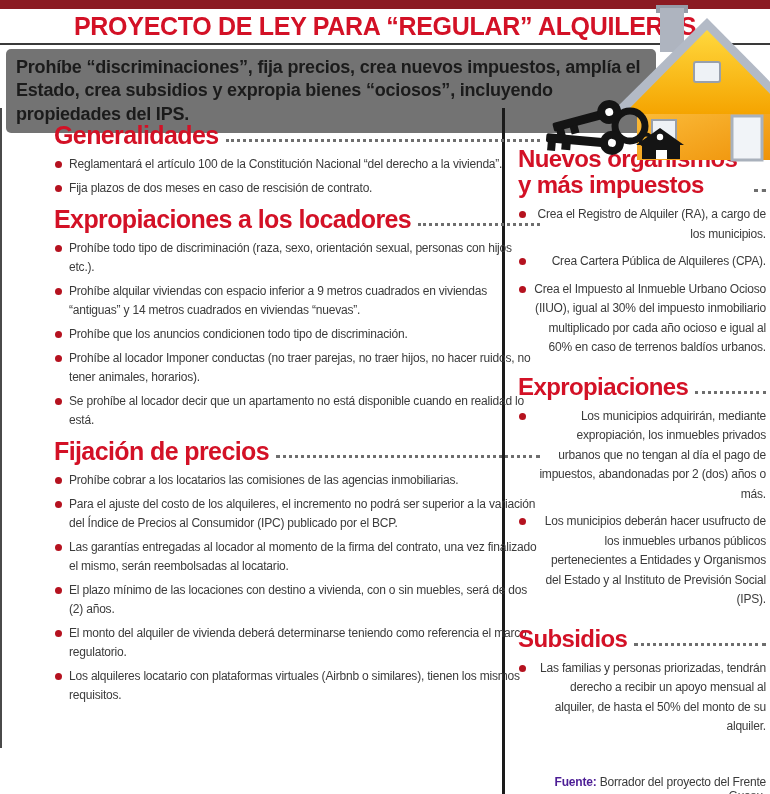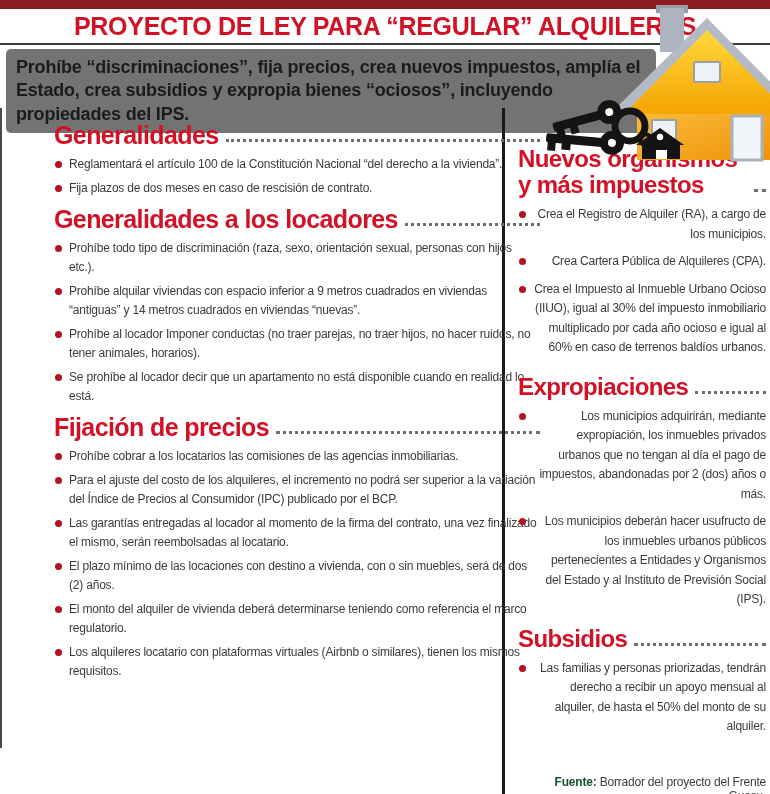--- a/index.html
+++ b/index.html
@@ -42,21 +42,21 @@
   .bullet::before{
     content:"";position:absolute;left:1px;top:6px;width:7px;height:7px;border-radius:50%;
     background:#b5121f;
   }
   .col-right .bullet{line-height:19.5px;margin-bottom:8px;text-align:right;}
 
   .footer{
     position:absolute;top:775px;left:518px;width:248px;
     font-size:12px;color:#3b3b3b;text-align:right;letter-spacing:-0.2px;
   }
-  .footer b{color:#14532d;padding-left:6px;}
+  .footer b{color:#4c1d95;padding-left:6px;}
 </style>
 </head>
 <body>
 
 <div class="canvas">
 
   <div class="topbar"></div>
 
   <div class="main-title">PROYECTO DE LEY PARA “REGULAR” ALQUILERES</div>
 
@@ -117,25 +117,26 @@
   <div class="col-left">
 
     <div class="sec-head">
       <span class="sec-title">Generalidades</span>
       <span class="sec-dots"></span>
     </div>
     <div class="bullet"><span>Reglamentará el artículo 100 de la Constitución Nacional “del derecho a la vivienda”.</span></div>
     <div class="bullet"><span>Fija plazos de dos meses en caso de rescisión de contrato.</span></div>
 
     <div class="sec-head">
-      <span class="sec-title">Generalidades a los locadores</span>
+      <span class="sec-title">Expropiaciones a los locadores</span>
       <span class="sec-dots"></span>
     </div>
     <div class="bullet"><span>Prohíbe todo tipo de discriminación (raza, sexo, orientación sexual, personas con hijos etc.).</span></div>
     <div class="bullet"><span>Prohíbe alquilar viviendas con espacio inferior a 9 metros cuadrados en viviendas “antiguas” y 14 metros cuadrados en viviendas “nuevas”.</span></div>
+    <div class="bullet"><span>Prohíbe que los anuncios condicionen todo tipo de discriminación.</span></div>
     <div class="bullet"><span>Prohíbe al locador Imponer conductas (no traer parejas, no traer hijos, no hacer ruidos, no tener animales, horarios).</span></div>
     <div class="bullet"><span>Se prohíbe al locador decir que un apartamento no está disponible cuando en realidad lo está.</span></div>
 
     <div class="sec-head">
       <span class="sec-title">Fijación de precios</span>
       <span class="sec-dots"></span>
     </div>
     <div class="bullet"><span>Prohíbe cobrar a los locatarios las comisiones de las agencias inmobiliarias.</span></div>
     <div class="bullet"><span>Para el ajuste del costo de los alquileres, el incremento no podrá ser superior a la variación del Índice de Precios al Consumidor (IPC) publicado por el BCP.</span></div>
     <div class="bullet"><span>Las garantías entregadas al locador al momento de la firma del contrato, una vez finalizado el mismo, serán reembolsadas al locatario.</span></div>

